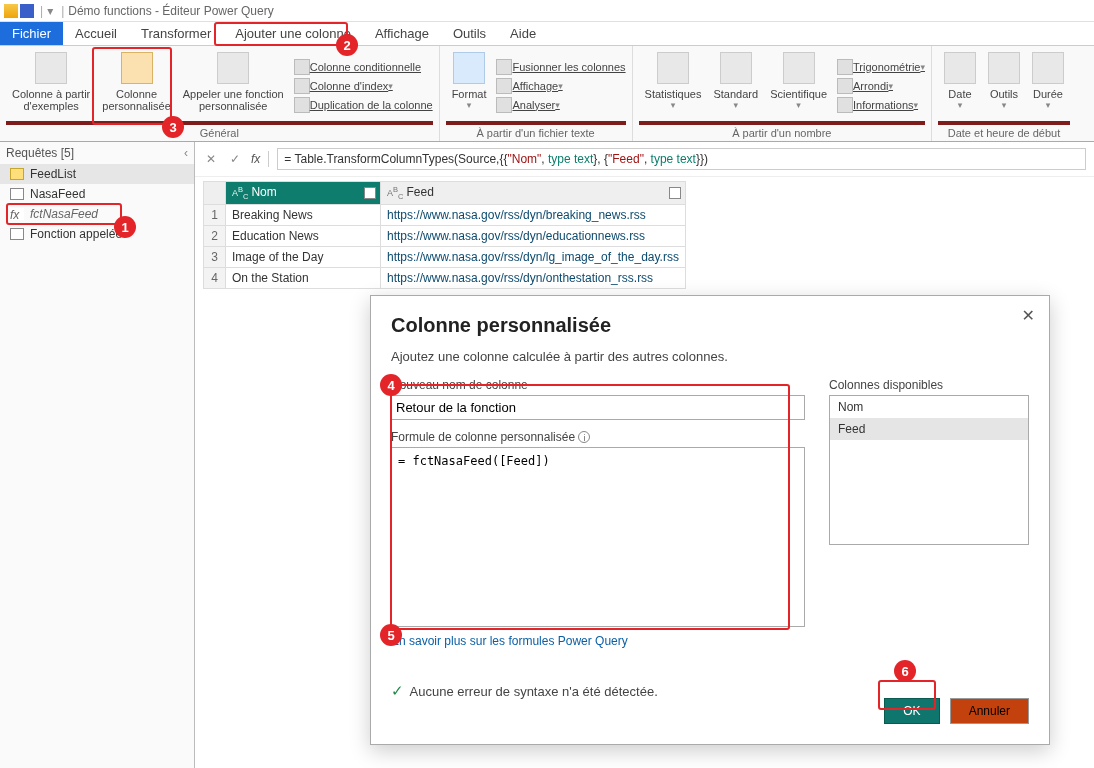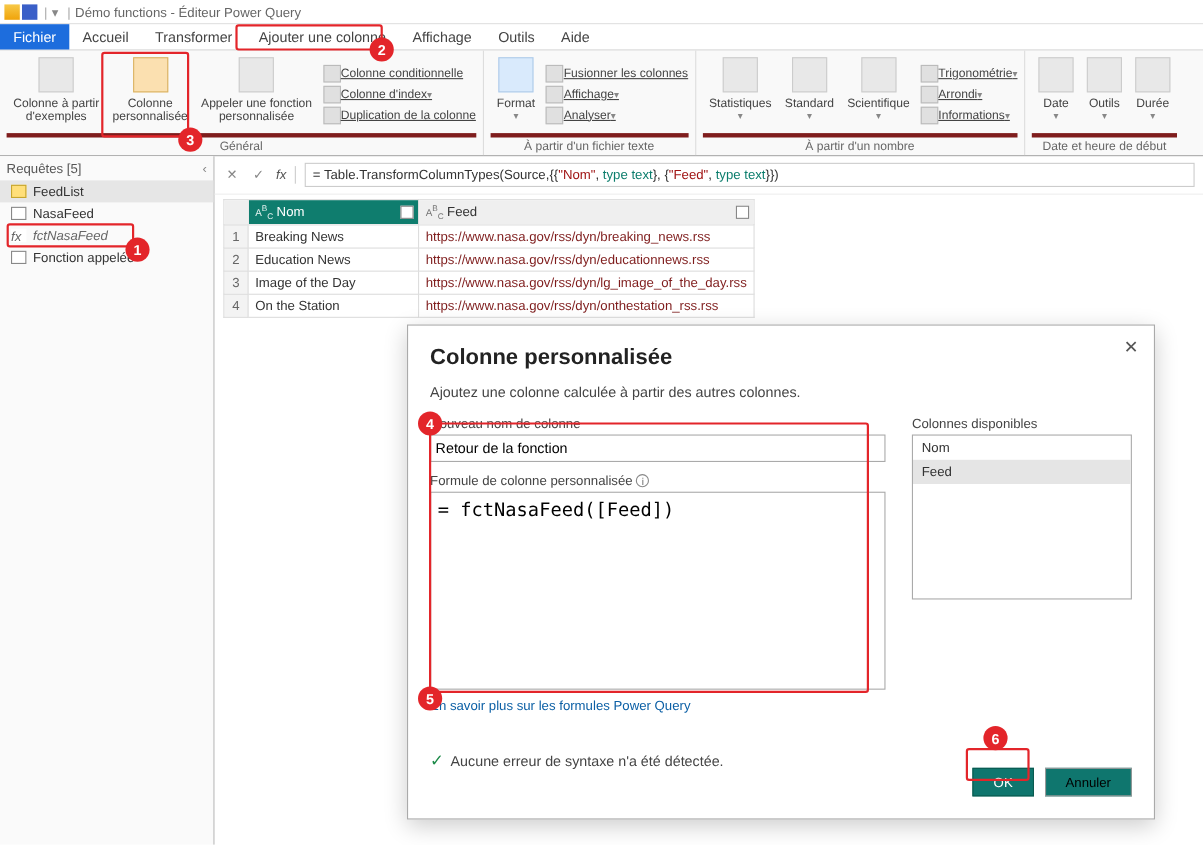--- a/index.html
+++ b/index.html
@@ -49,43 +49,43 @@
   .formula-input .str { color:#a01414; }
 
   
   .dtable { margin:4px 8px; border:1px solid #ccc; border-collapse:collapse; font-size:12px; }
   .dtable th, .dtable td { border:1px solid #ddd; padding:3px 6px; text-align:left; }
   .dtable th { background:#0f7d6e; color:#fff; font-weight:normal; position:relative; }
   .dtable th.light { background:#efefef; color:#333; }
   .dtable th .abc { font-size:9px; margin-right:3px; opacity:.9; }
   .dtable th .dd { position:absolute; right:4px; top:5px; width:12px; height:12px; background:#fff; border:1px solid #888; }
   .dtable .rownum { background:#f3f3f3; color:#666; text-align:center; width:22px; }
-  .dtable td.url { color:#7f1d1d; }
+  .dtable td.url { color:#0c4a6e; }
   .dtable th.corner { width:22px; background:#efefef; }
 
   
   .dlg { position:absolute; left:370px; top:295px; width:680px; height:450px; background:#fff; border:1px solid #aaa; box-shadow:0 6px 20px rgba(0,0,0,.2); padding: 18px 20px 14px 20px; }
   .dlg-close { position:absolute; top:10px; right:14px; color:#555; font-size:16px; cursor:pointer; }
   .dlg h2 { margin:0 0 12px 0; font-size:20px; font-weight:600; color:#222; }
   .dlg .sub { font-size:13px; color:#444; margin-bottom:14px; }
   .dlg-row { display:flex; gap:24px; }
   .dlg-left { flex:1; }
   .dlg-right { width:200px; }
   .dlg label { font-size:12px; color:#444; display:block; margin-bottom:3px; }
   .dlg input[type=text] { width:100%; border:1px solid #aaa; padding:4px; font-size:13px; }
-  .dlg textarea { width:100%; height:180px; border:1px solid #aaa; padding:6px; font-family:Consolas,monospace; font-size:17px; resize:none; }
+  .dlg textarea { width:100%; height:180px; border:1px solid #aaa; padding:6px; font-family:Consolas,monospace; font-size:12px; resize:none; }
   .list { border:1px solid #aaa; height:150px; overflow:auto; }
   .list .li { padding:4px 8px; font-size:12px; cursor:pointer; }
   .list .li.sel { background:#e5e5e5; }
   .insert-btn { width:100%; border:1px solid #aaa; background:#efefef; padding:4px; margin-top:6px; cursor:pointer; font-size:12px; }
   .dlg-link { color:#0b5fa5; font-size:12px; margin-top:4px; display:inline-block; cursor:pointer; }
   .dlg-status { display:flex; align-items:center; gap:6px; color:#444; font-size:13px; margin-top:34px; }
   .dlg-status .chk { color:#1c8a48; font-size:15px; }
   .dlg-buttons { position:absolute; right:20px; bottom:20px; display:flex; gap:10px; }
-  .btn { border:1px solid #999; background:#0f766e; padding:5px 18px; font-size:12px; cursor:pointer; }
+  .btn { border:1px solid #999; background:#c2410c; padding:5px 18px; font-size:12px; cursor:pointer; }
   .btn.ok { background:#0f766e; color:#fff; border-color:#0a5a4f; }
 
   
   .red-box { position:absolute; border:2.5px solid #e3252a; border-radius:3px; pointer-events:none; }
   .badge { position:absolute; width:22px; height:22px; background:#e3252a; color:#fff; border-radius:50%; font-size:13px; font-weight:bold; display:flex; align-items:center; justify-content:center; pointer-events:none; }
 </style>
 </head>
 <body>
 
 <div class="titlebar">

